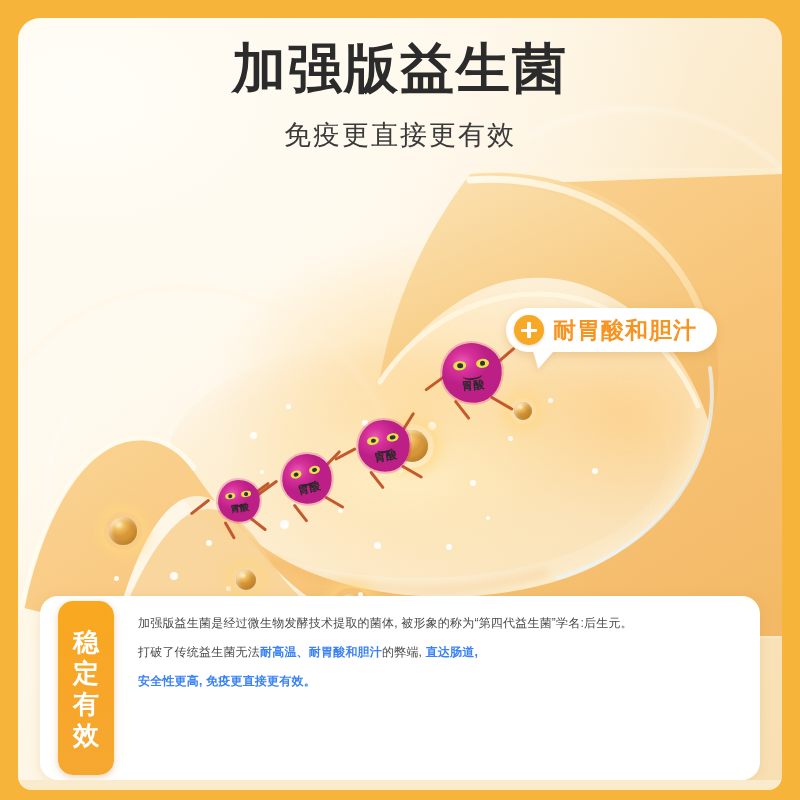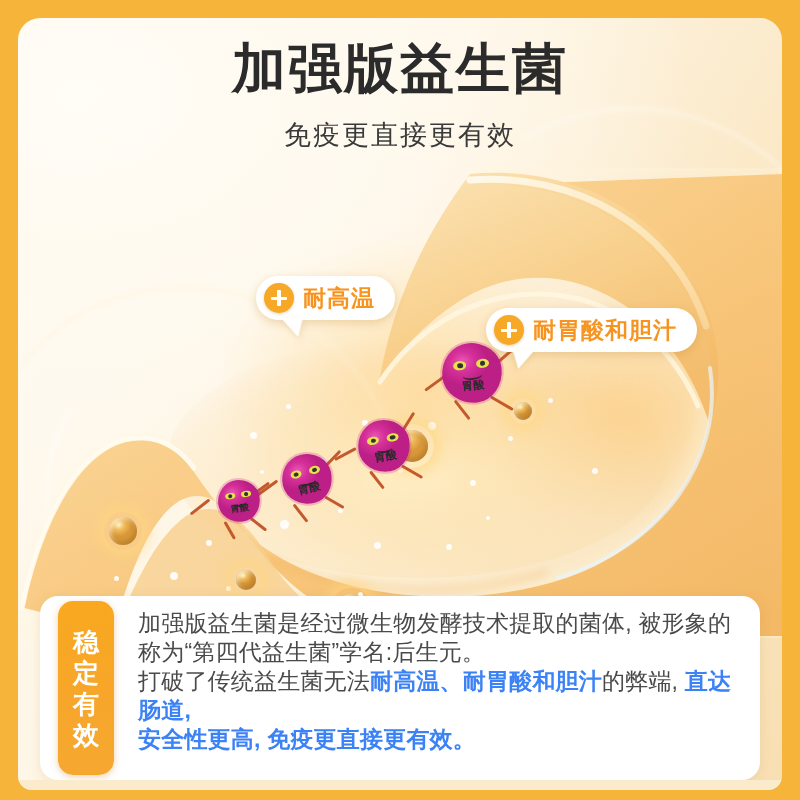--- a/index.html
+++ b/index.html
@@ -103,21 +103,21 @@
   }
   .badge .tail{
     position:absolute;width:0;height:0;
     border-left:11px solid transparent;border-right:11px solid transparent;
     border-top:19px solid #fff;
     filter:drop-shadow(0 3px 3px rgba(190,130,40,.22));
   }
 
   #badge-heat{left:238px;top:258px;}
   #badge-heat .tail{left:28px;bottom:-17px;transform:skewX(18deg);}
-  #badge-acid{left:468px;top:290px;}
+  #badge-acid{left:488px;top:290px;}
   #badge-acid .tail{left:24px;bottom:-17px;transform:skewX(-16deg);}
   #badge-gut{left:118px;top:448px;}
   #badge-gut .tail{left:38px;bottom:-17px;transform:skewX(-12deg);}
 
   
   .germ{position:absolute;}
   .germ .body{
     position:absolute;left:0;top:0;width:100%;height:100%;
     border-radius:48% 52% 46% 54%/52% 46% 54% 48%;
     background:radial-gradient(42% 38% at 36% 30%,#E95BB4 0%,#D6309A 45%,#BC1F86 100%);
@@ -149,21 +149,21 @@
     border-radius:15px;
     box-shadow:0 2px 7px rgba(200,130,30,.35);
     display:flex;flex-direction:column;align-items:center;justify-content:center;
     gap:2px;padding-top:2px;
   }
   #tagpill span{
     display:block;font-size:26px;font-weight:700;color:#fff;line-height:1.12;
   }
   #copy{
     position:absolute;left:98px;right:18px;top:13px;
-    font-size:23px;line-height:29px;color:#4A4A4A;letter-spacing:.2px;
+    font-size:12px;line-height:29px;color:#4A4A4A;letter-spacing:.2px;
   }
   #copy .hl{color:#3b82f6;font-weight:700;}
   #copy p{margin:0;}
 
   
   #strip{position:absolute;left:0;right:0;bottom:0;height:10px;background:#FAEBCD;}
 </style>
 </head>
 <body>
 
@@ -338,25 +338,20 @@
         <div class="limb" style="left:4px;top:38px;width:20px;height:3px;transform:rotate(68deg);"></div>
         <div class="limb" style="left:30px;top:38px;width:20px;height:3px;transform:rotate(46deg);"></div>
         <div class="body"></div>
         <div class="eye l"></div>
         <div class="eye r"></div>
         <div class="mouth"></div>
         <div class="glabel" style="font-size:9px;">胃酸</div>
       </div>
     </div>
 
-    <div class="badge" id="badge-heat">
-      <span class="plus"></span>
-      <span class="btxt">耐高温</span>
-      <span class="tail"></span>
-    </div>
 
     <div class="badge" id="badge-acid">
       <span class="plus"></span>
       <span class="btxt">耐胃酸和胆汁</span>
       <span class="tail"></span>
     </div>
 
 
     <div id="card">
       <div id="tagpill">

